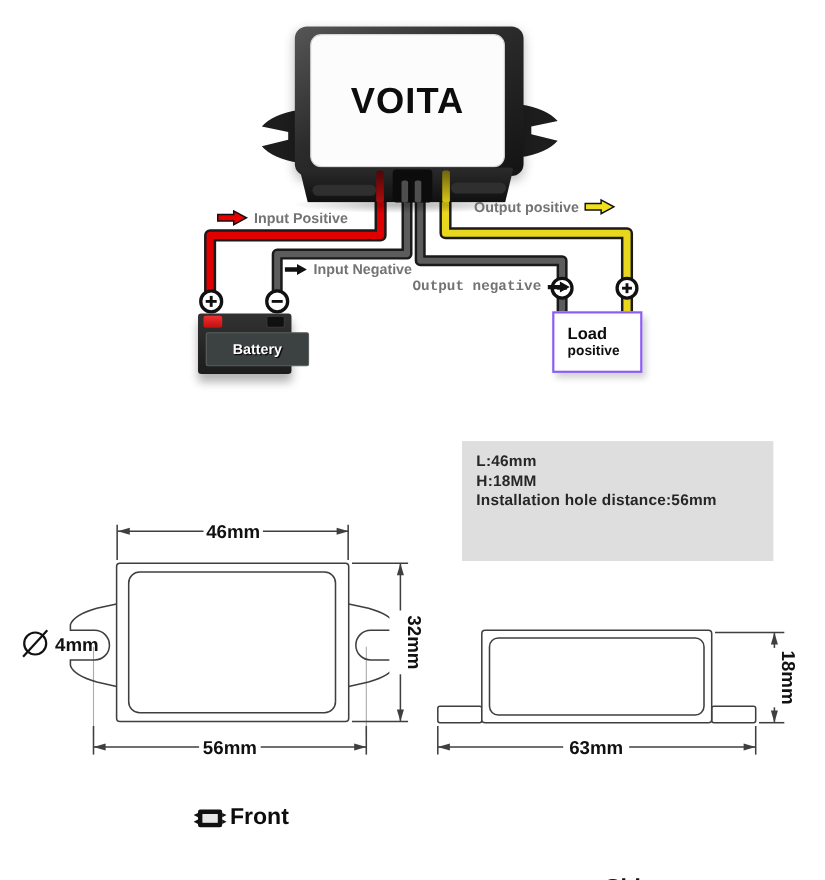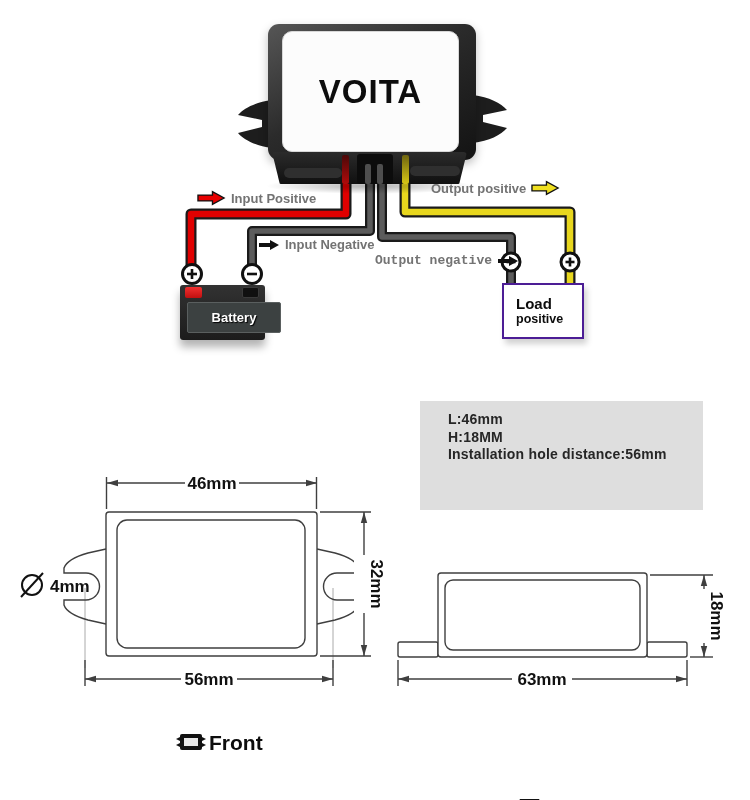--- a/index.html
+++ b/index.html
@@ -56,39 +56,39 @@
     box-shadow:0 7px 9px rgba(0,0,0,0.30); }
   .bat-term { position:absolute; top:2px; width:17px; height:11px; border-radius:2px; }
   .bat-term-red { left:5px; background:linear-gradient(#f03030,#c01010); }
   .bat-term-blk { left:62px; background:#101010; border:1px solid #3a3a3a; }
   .bat-panel { position:absolute; left:7px; top:17px; width:94px; height:31px;
     background:#3c4141; border:1px solid #5a5f5f; border-radius:2px;
     display:flex; align-items:center; justify-content:center; }
   .bat-text { color:#fff; font-size:13px; font-weight:700; text-shadow:1px 1px 1px #000; }
 
   .load-box { position:absolute; left:502px; top:283px; width:82px; height:56px;
-    background:#fff; border:2px solid #4c1d95; z-index:4;
+    background:#fff; border:2px solid #8b5cf6; z-index:4;
     box-shadow:3px 5px 6px rgba(0,0,0,0.18);
     display:flex; flex-direction:column; justify-content:center; padding-left:12px; }
   .load-l1 { font-size:15px; font-weight:700; color:#0d0d0d; line-height:16px; }
   .load-l2 { font-size:12.5px; font-weight:700; color:#0d0d0d; line-height:14px; }
 
   
   .spec-box { position:absolute; left:420px; top:401px; width:283px; height:109px;
-    background:#dedede; z-index:2; padding:10px 0 0 28px; }
+    background:#dedede; z-index:2; padding:10px 0 0 13px; }
   .spec-line { font-size:14px; font-weight:700; color:#262626; line-height:17.5px;
     letter-spacing:0.2px; }
 
   
   .drawings-svg { position:absolute; left:0; top:455px; z-index:2; }
   .dim-text { font-size:17px; font-weight:700; fill:#111;
     font-family:"Liberation Sans", sans-serif; }
 
   
-  .legend { position:absolute; z-index:4; display:flex; align-items:flex-start; gap:3px; }
+  .legend { position:absolute; z-index:4; display:flex; align-items:flex-end; gap:3px; }
   .legend-front { left:176px; top:731px; }
   .legend-side { left:511px; top:748px;margin-top:48px; }
   .legend-text { font-size:21px; font-weight:700; color:#0d0d0d; }
 </style>
 </head>
 <body>
 
 <div class="stage">
 
   <svg class="wiring-svg" width="750" height="400" viewBox="0 0 750 400">

